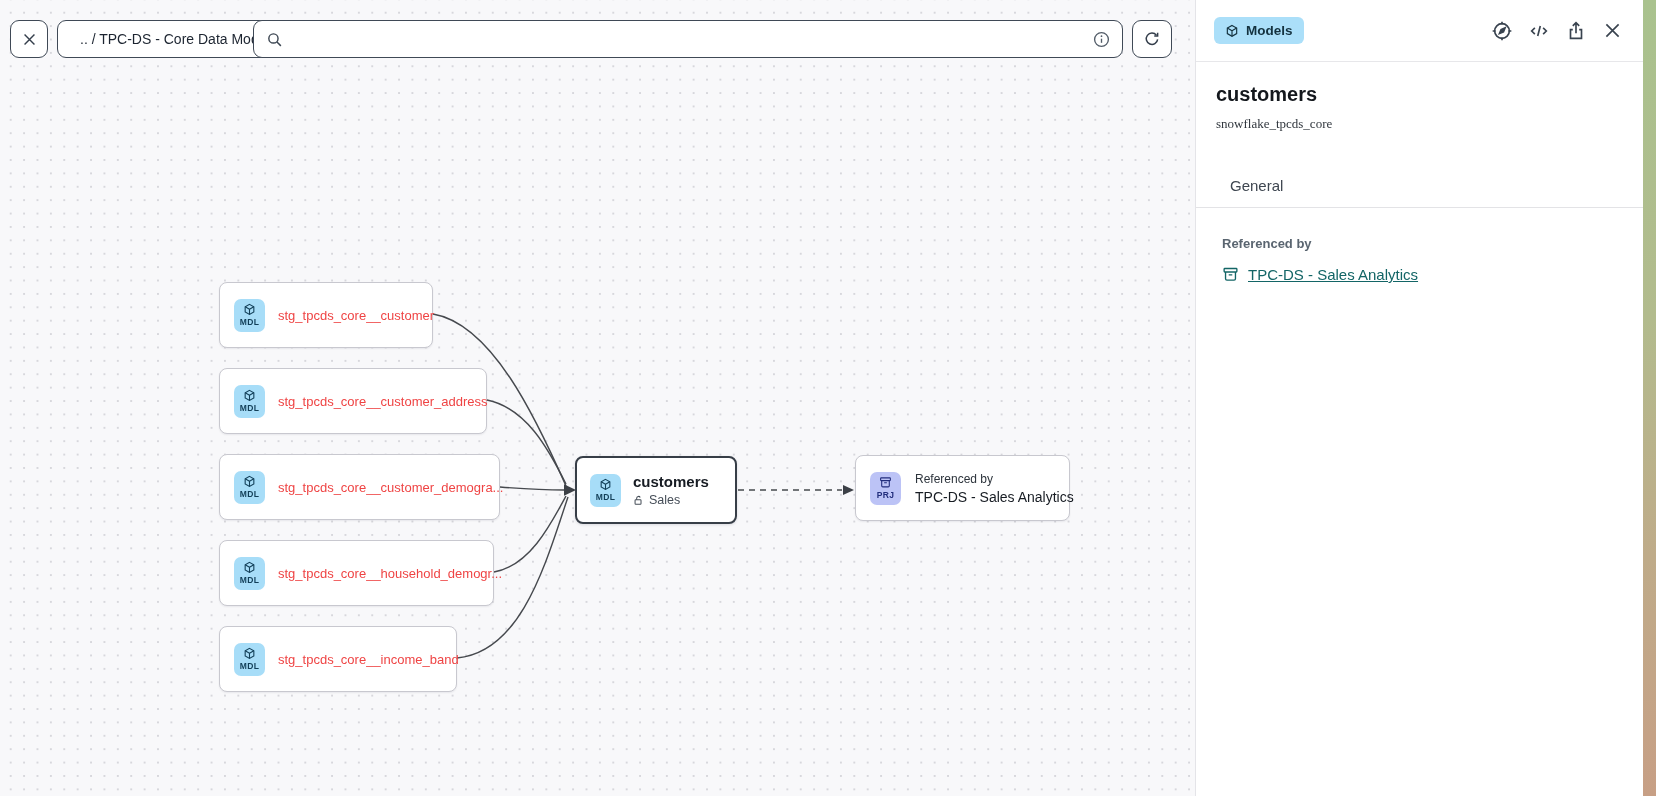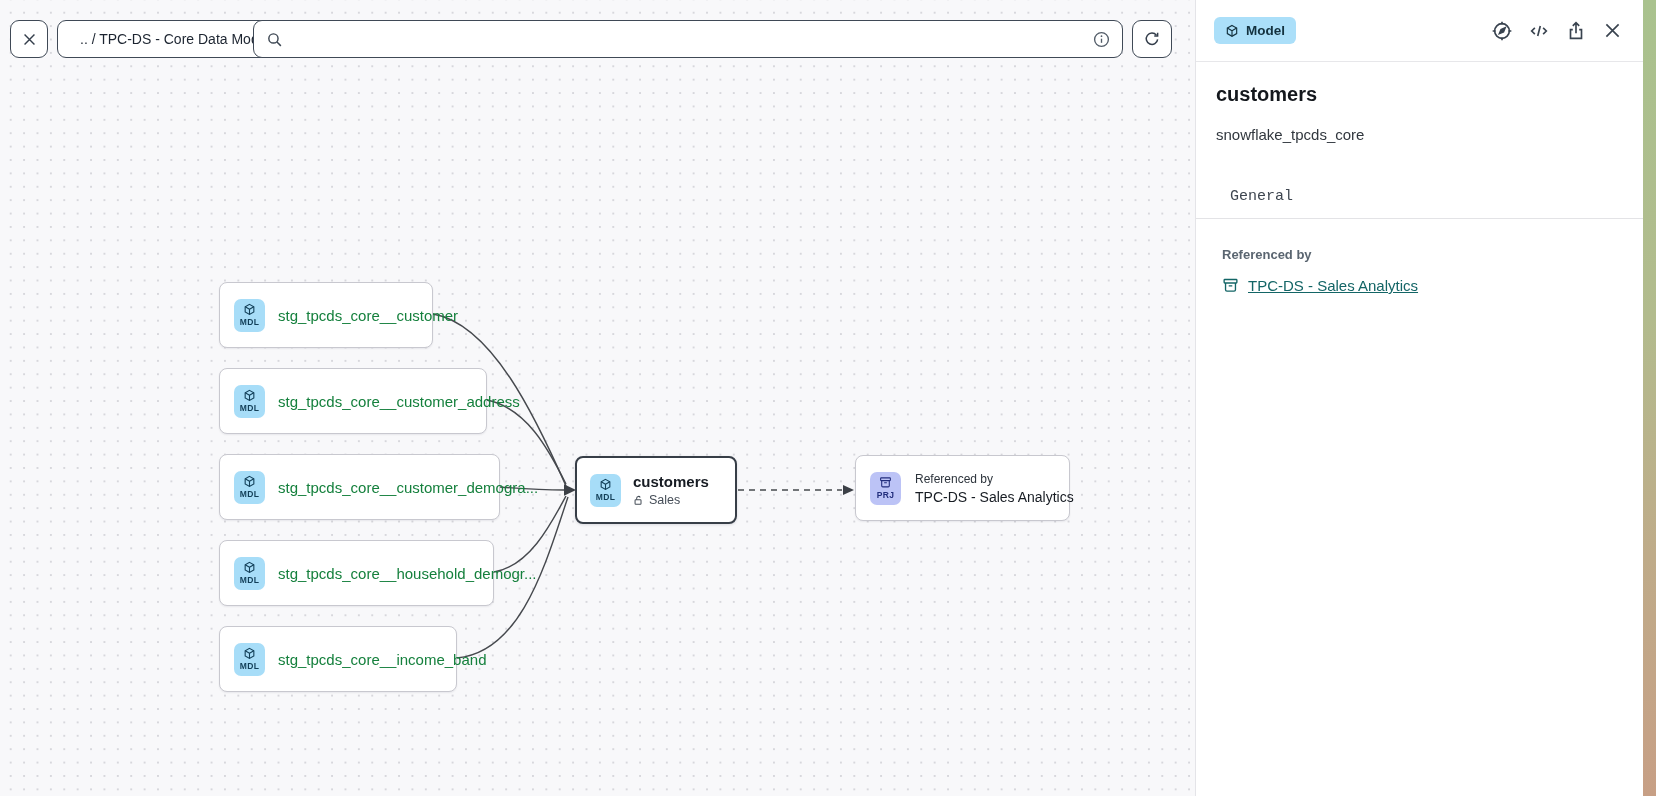--- a/index.html
+++ b/index.html
@@ -24,21 +24,21 @@
   .tb-search input { border:none; outline:none; flex:1; font-size:15px;
     color:#1c2430; background:transparent; font-family:"Liberation Sans",sans-serif; }
   .tb-info { position:absolute; right:11px; top:9px; color:#525c68; }
   .tb-refresh { left:1132px; top:20px; width:40px; height:38px; }
   .icon { display:inline-flex; }
 
   
   .node { position:absolute; background:#fff; border:1px solid #c8c8cf;
     border-radius:8px; display:flex; align-items:center; gap:13px;
     padding-left:14px; box-shadow:0 1px 2px rgba(20,20,40,.07); cursor:pointer; }
-  .node-label { font-size:15px; color:#15803d; white-space:nowrap; }
+  .node-label { font-size:13px; color:#ef4444; white-space:nowrap; }
   .type-chip { width:31px; height:33px; border-radius:7px; flex:0 0 auto;
     display:flex; flex-direction:column; align-items:center; justify-content:center;
     gap:1px; }
   .chip-mdl { background:#a7ddf8; color:#123f58; }
   .chip-prj { background:#bcc3f6; color:#222d7c; }
   .type-chip .chip-label { font-size:8.5px; font-weight:bold; letter-spacing:.4px; }
   .node.selected { border:2px solid #373e47; box-shadow:0 1px 3px rgba(20,20,40,.12); }
   .sel-col { display:flex; flex-direction:column; gap:3px; }
   .sel-title { font-size:15px; font-weight:bold; color:#171c23; }
   .sel-access { display:flex; align-items:center; gap:5px; font-size:12.5px; color:#454d57; }
@@ -52,25 +52,25 @@
   .panel-header { height:62px; display:flex; align-items:center;
     padding:0 20px 0 18px; border-bottom:1px solid #e7e7ea; }
   .model-badge { background:#abdff9; border-radius:6px; padding:6px 11px;
     display:flex; align-items:center; gap:7px; color:#14323f;
     font-size:13.5px; font-weight:bold; }
   .ph-spacer { flex:1; }
   .ph-icons { display:flex; align-items:center; gap:15px; color:#39434f; }
   .ph-icons .icon { cursor:pointer; }
   .panel-titleblock { padding:21px 20px 0 20px; }
   .panel-title { font-size:20px; font-weight:bold; color:#14181d; }
-  .panel-subtitle { font-size:15px; color:#31373e; margin-top:20px; }
+  .panel-subtitle { font-size:13px; color:#31373e; margin-top:10px;font-family:Liberation Serif, serif; }
   .tabs { display:flex; gap:44px; padding-left:32px; margin-top:35px;
     border-bottom:1px solid #e3e3e6; }
   .tab { padding:10px 2px 13px; font-size:15px; color:#3e4650; cursor:pointer;
-    display:flex; align-items:center; gap:9px;font-family:Liberation Mono, monospace; }
+    display:flex; align-items:center; gap:9px; }
   .tab.active { color:#136566; font-weight:bold;
     box-shadow:inset 0 -3px 0 #136566; }
   .tab-count { width:21px; height:21px; border-radius:50%; background:#136566;
     color:#fff; font-size:12px; font-weight:bold; display:flex;
     align-items:center; justify-content:center; }
   .panel-content { padding:28px 26px 0 26px; }
   .section-heading { font-size:13px; font-weight:bold; color:#5a6570; }
   .ref-link-row { margin-top:15px; display:flex; align-items:center; gap:9px;
     color:#136566; }
   .ref-link { font-size:15px; color:#136566; text-decoration:underline; cursor:pointer; }
@@ -243,21 +243,21 @@
 <div class="panel">
 
   <div class="panel-header">
     <span class="model-badge">
       <span class="icon">
         <svg width="14" height="14" viewBox="0 0 24 24" fill="none" stroke="currentColor" stroke-width="2">
             <path d="M12 2.5l8 4.5v9.5l-8 4.5-8-4.5V7l8-4.5z"></path>
             <path d="M12 11.5L4 7M12 11.5l8-4.5M12 11.5V21"></path>
           </svg>
       </span>
-      <span>Model</span>
+      <span>Models</span>
     </span>
     <span class="ph-spacer"></span>
     <span class="ph-icons">
       <span class="icon">
         <svg width="22" height="22" viewBox="0 0 24 24" fill="none" stroke="currentColor" stroke-width="1.8">
             <circle cx="12" cy="12" r="8"></circle>
             <path d="M12 1.8v3.2M12 19v3.2M1.8 12H5M19 12h3.2"></path>
             <path d="M9.2 14.8l1.8-4.4 4.4-1.8-1.8 4.4-4.4 1.8z" fill="currentColor"></path>
           </svg>
       </span>

